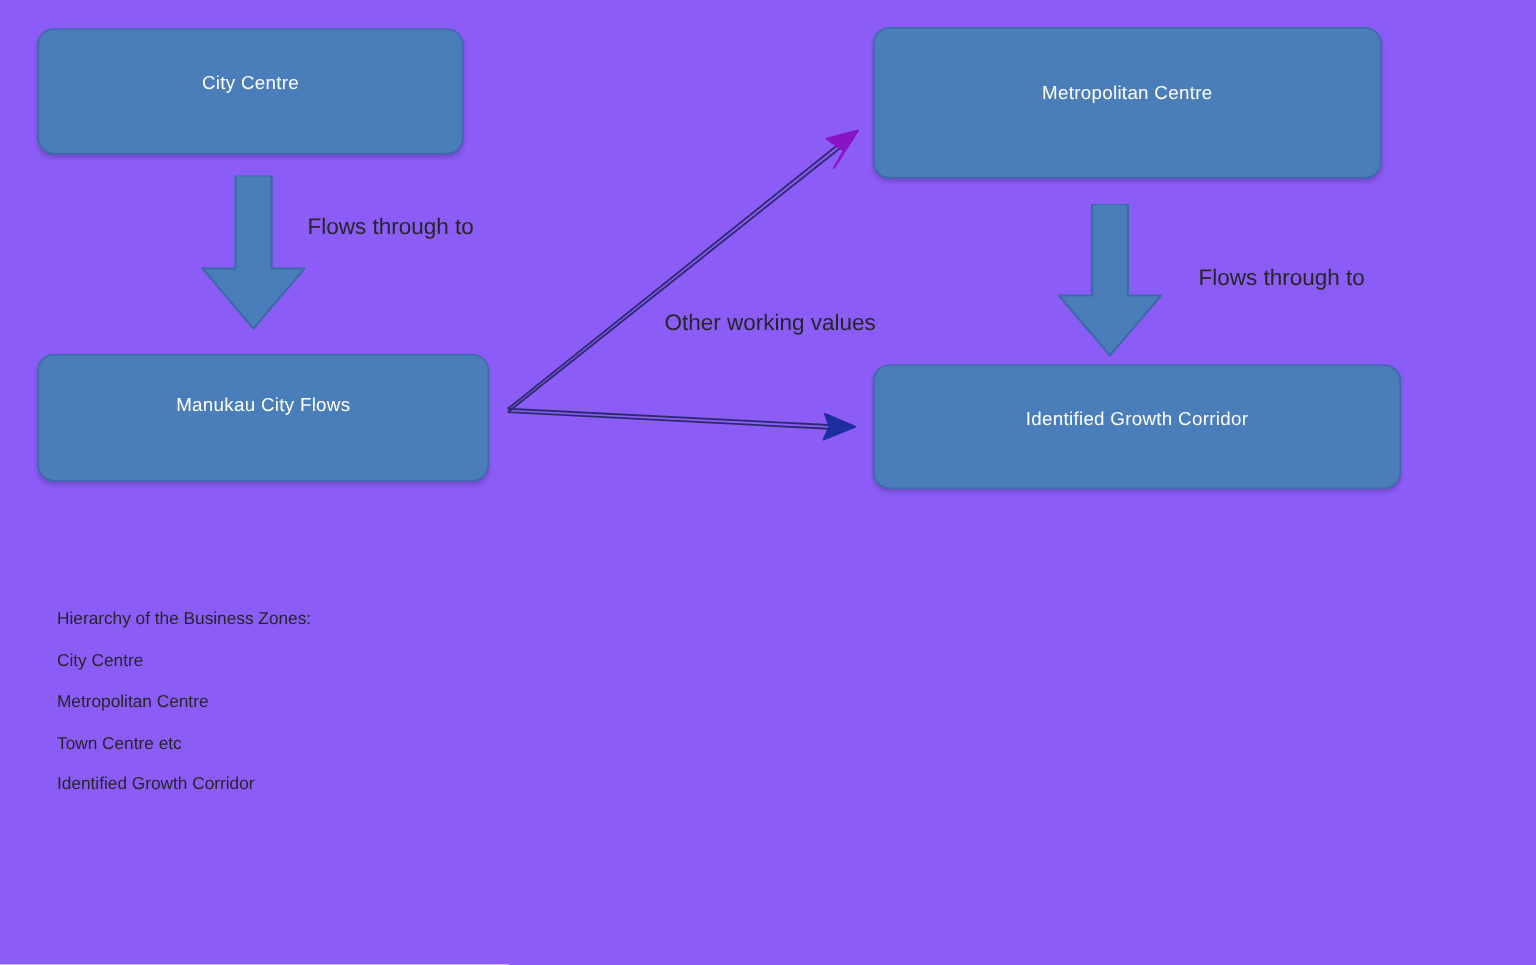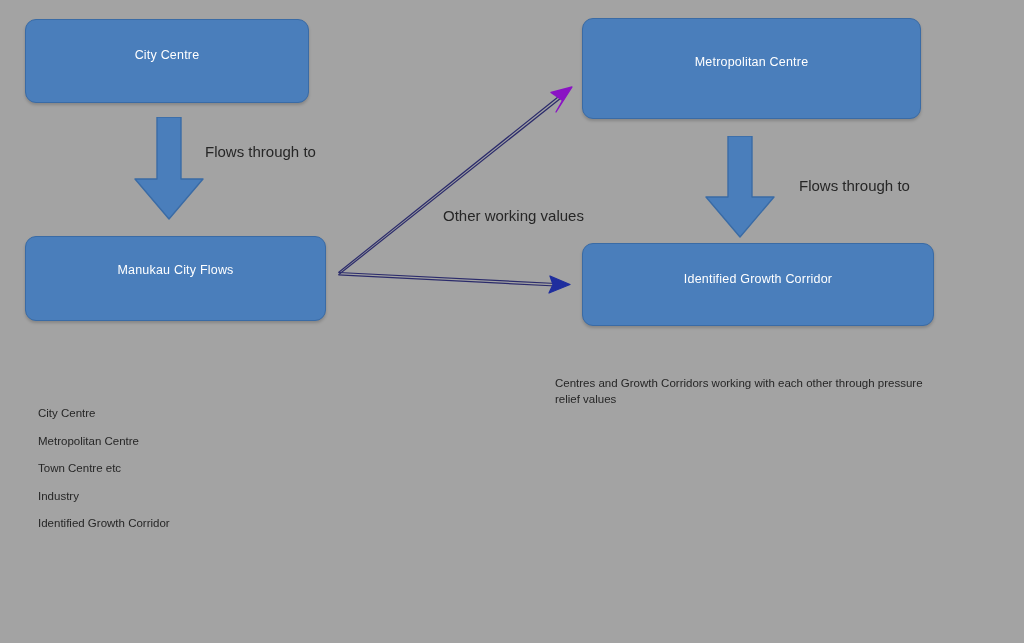--- a/index.html
+++ b/index.html
@@ -7,21 +7,21 @@
     padding: 0;
     background: #ffffff;
   }
   body {
     font-family: "Liberation Sans", sans-serif;
   }
   #canvas {
     position: relative;
     width: 1024px;
     height: 643px;
-    background: #a3a3a3;
+    background: #8b5cf6;
     overflow: hidden;
   }
 
   
   .node {
     position: absolute;
     box-sizing: border-box;
     background: #4a7ebb;
     border: 1px solid #3a6ba5;
     border-radius: 11px;
@@ -152,23 +152,22 @@
       <polygon points="570,284.5 550,276 553,284.5 549,293" fill="#1f2e9e" stroke="#1f2e9e" stroke-width="1.3" stroke-linejoin="round"></polygon>
     </g>
   </svg>
 
   <div class="edge-label" id="label-flows-left">Flows through to</div>
 
   <div class="edge-label" id="label-flows-right">Flows through to</div>
 
   <div class="edge-label" id="label-other-relief">Other working values</div>
 
-  <div id="caption-pressure-relief">Centres and Growth Corridors working with each other through pressure relief values</div>
 
   <div id="hierarchy-list">
+    <div class="hier-line">Hierarchy of the Business Zones:</div>
     <div class="hier-line">City Centre</div>
     <div class="hier-line">Metropolitan Centre</div>
     <div class="hier-line">Town Centre etc</div>
-    <div class="hier-line">Industry</div>
     <div class="hier-line">Identified Growth Corridor</div>
   </div>
 
 </div>
 
 </body></html>

